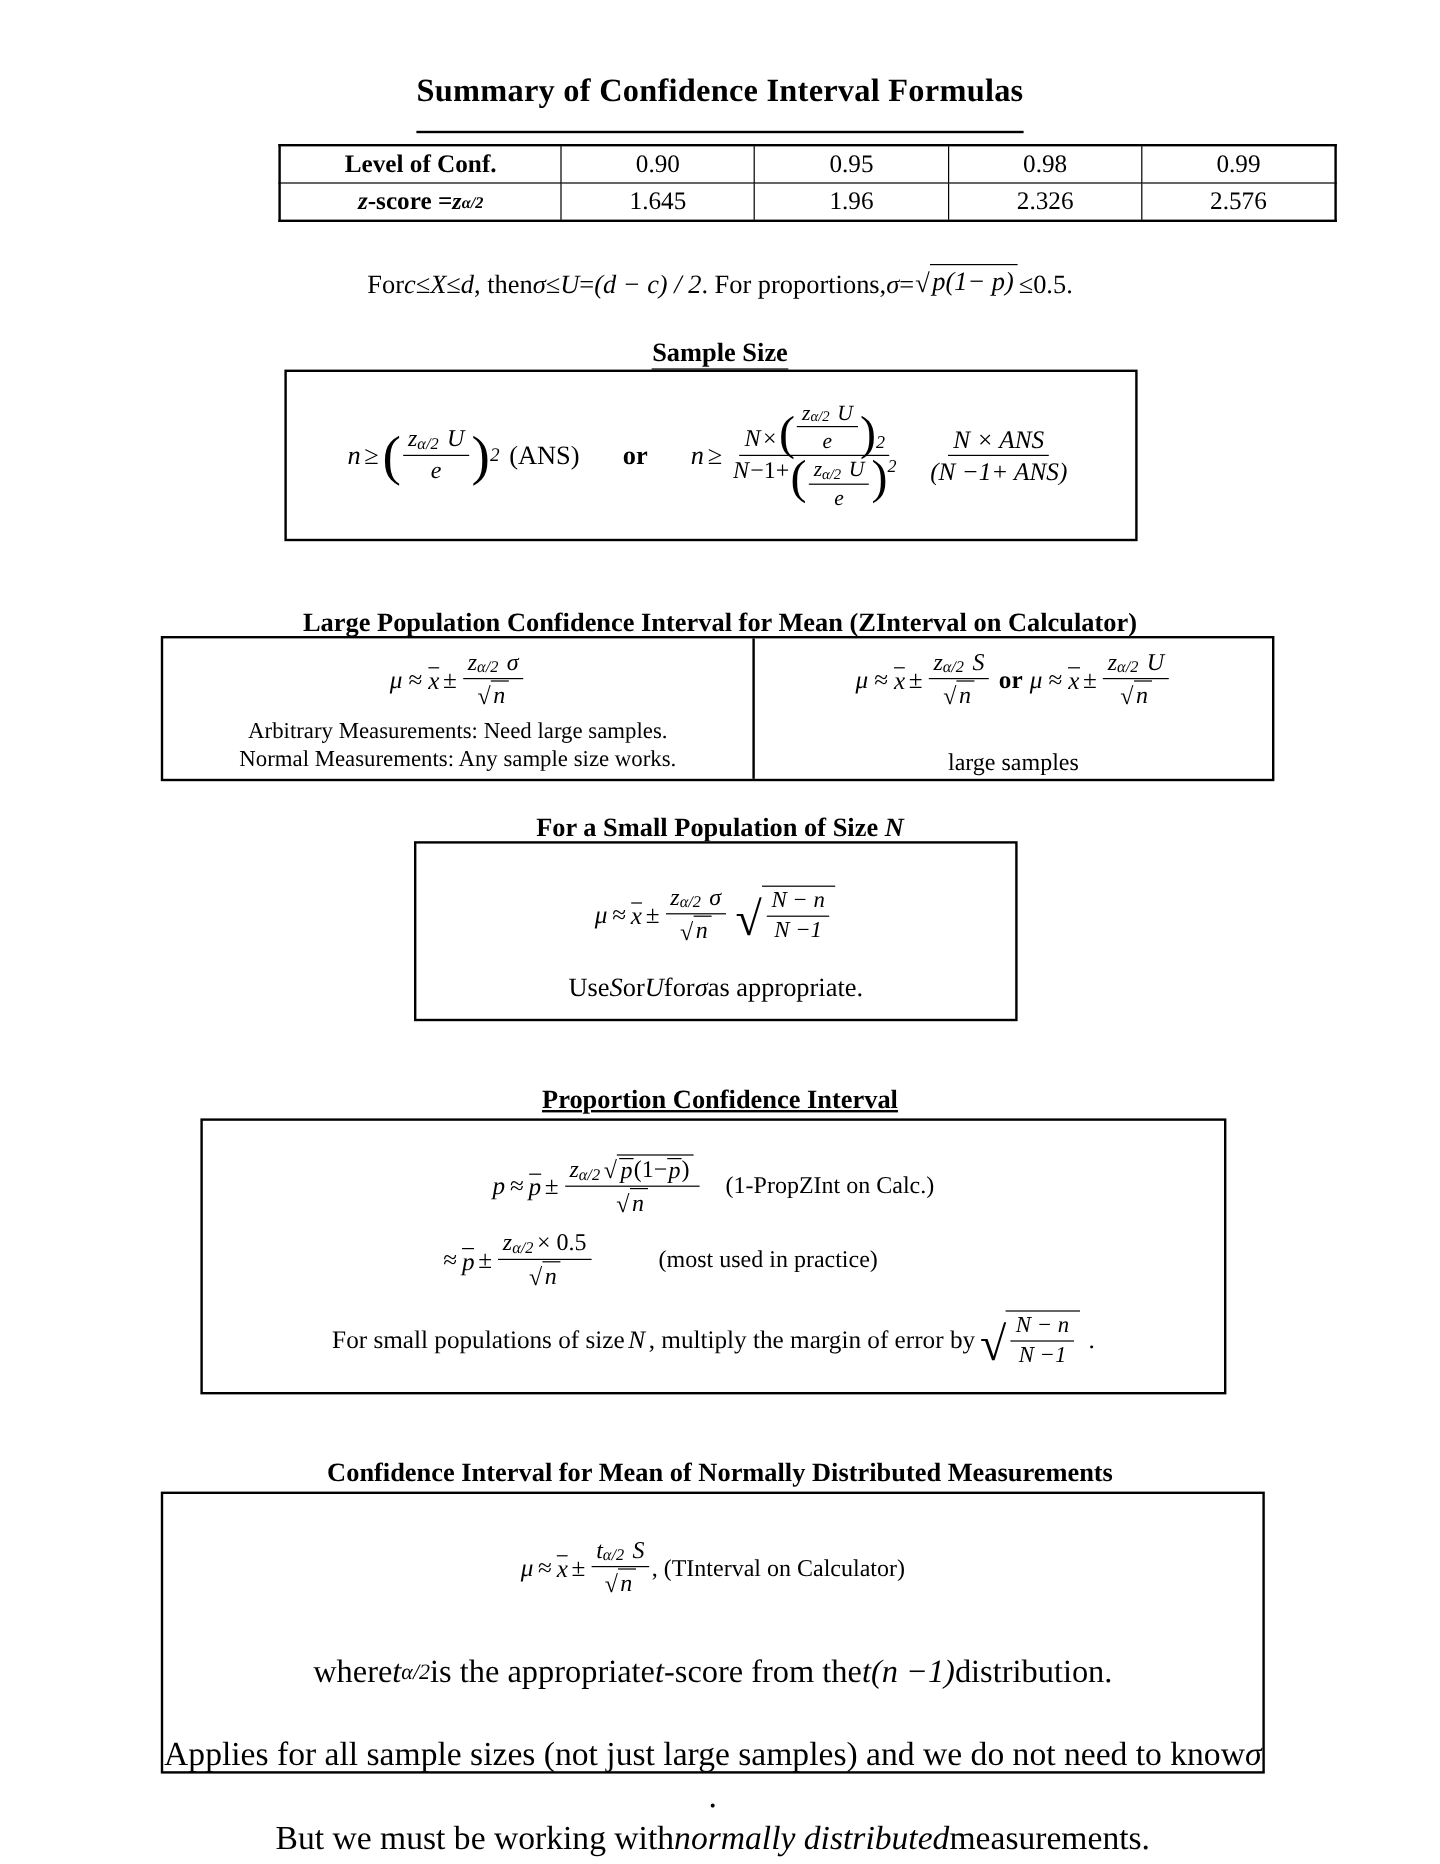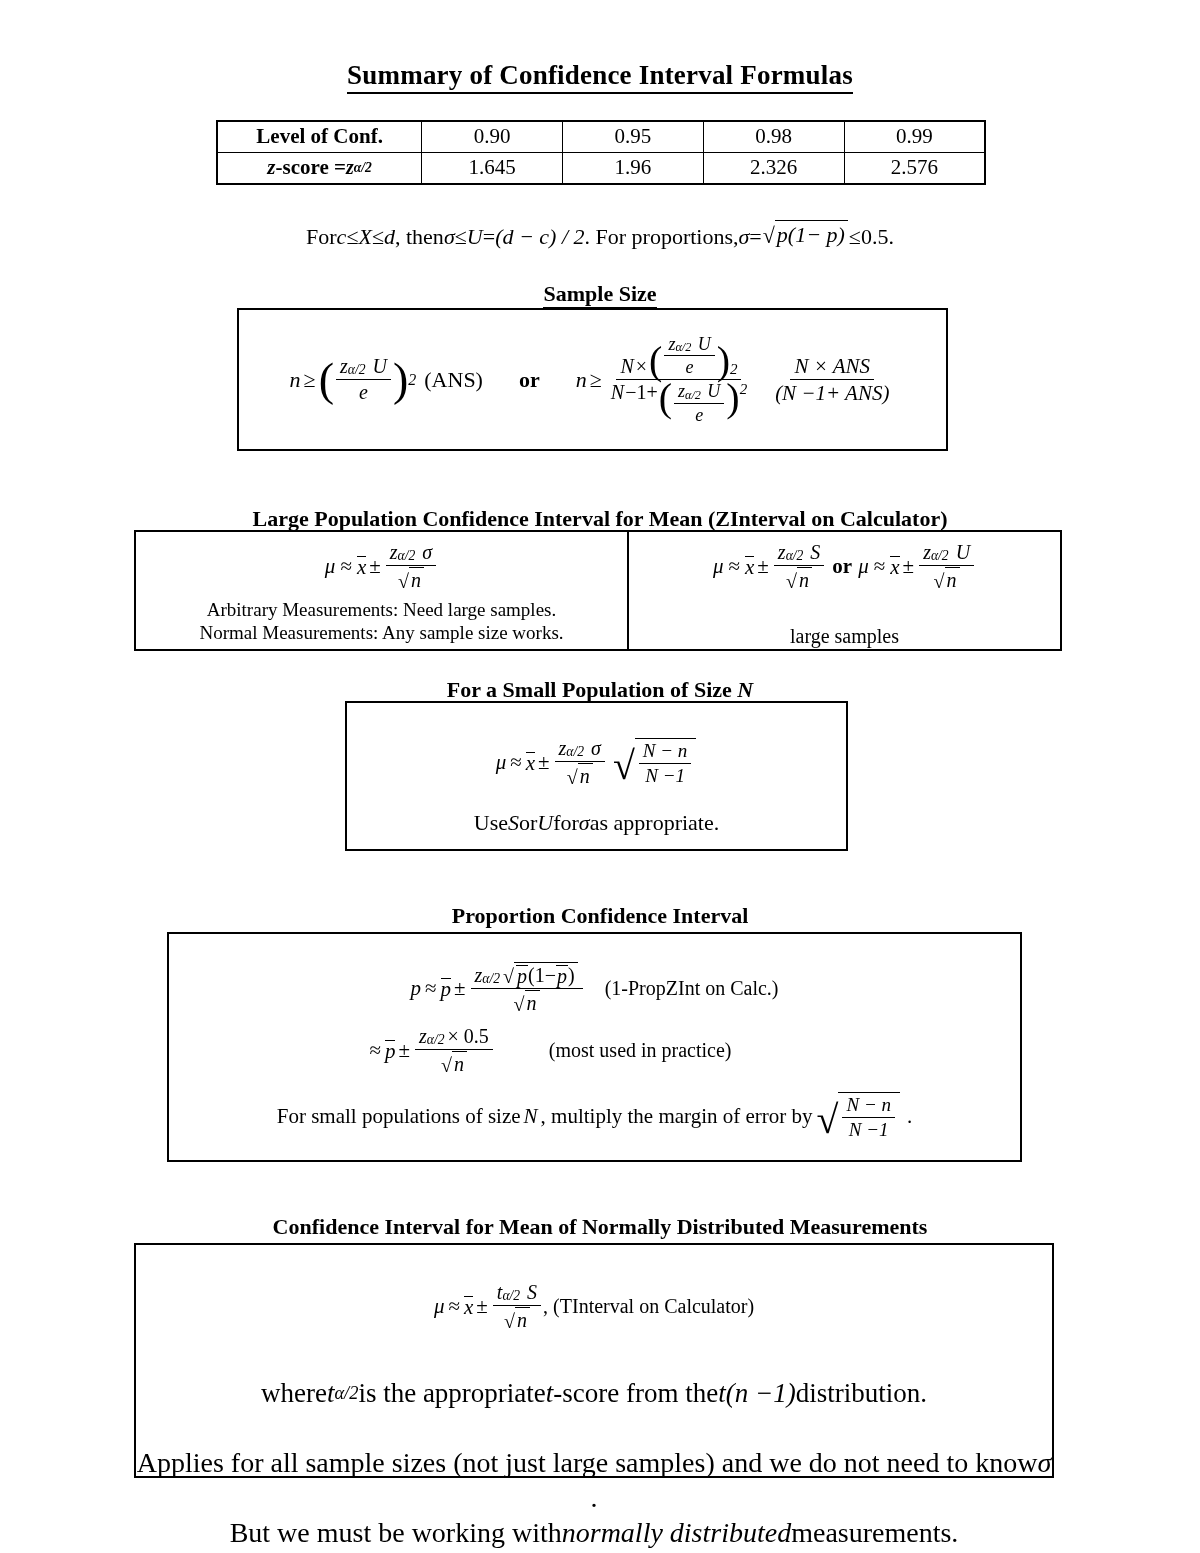--- a/index.html
+++ b/index.html
@@ -90,29 +90,29 @@
     position: absolute;
     left: 0; right: 0;
     top: 60px;
     text-align: center;
     font-size: 27px;
     font-weight: bold;
     letter-spacing: .2px;
   }
   #page-title span.ul {
     border-bottom: 2.4px solid #000;
-    padding-bottom: 2px;
+    padding-bottom: 19px;
   }
 
   
   #ztable {
     position: absolute;
-    left: 216px;
+    left: 232px;
     top: 120px;
-    width: 770px;
+    width: 882px;
     border-collapse: collapse;
     border: 2.6px solid #000;
   }
   #ztable td {
     border: 1.4px solid #000;
     text-align: center;
     font-size: 21px;
     padding: 2px 4px 3px 4px;
     height: 29px;
     font-family: "Liberation Serif", serif;
@@ -160,21 +160,21 @@
   #box-large .cellL { width: 493px; border-right: 2.6px solid #000; position: relative; }
   #box-large .cellR { flex: 1; position: relative; }
   .cell-formula { text-align: center; font-size: 21px; padding-top: 9px; }
   .cell-note { text-align: center; font-size: 19px; line-height: 1.22; }
 
   
   #cap-small { top: 677px; }
   #box-small { left: 345px; top: 701px; width: 503px; height: 150px; }
 
   
-  #cap-prop { top: 903px; }
+  #cap-prop { top: 903px; text-decoration: underline; }
   #box-prop { left: 167px; top: 932px; width: 855px; height: 230px; }
 
   
   #cap-norm { top: 1214px; }
   #box-norm { left: 134px; top: 1243px; width: 920px; height: 235px; }
 
   .centered-line { text-align: center; }
 </style>
 </head>
 <body>

